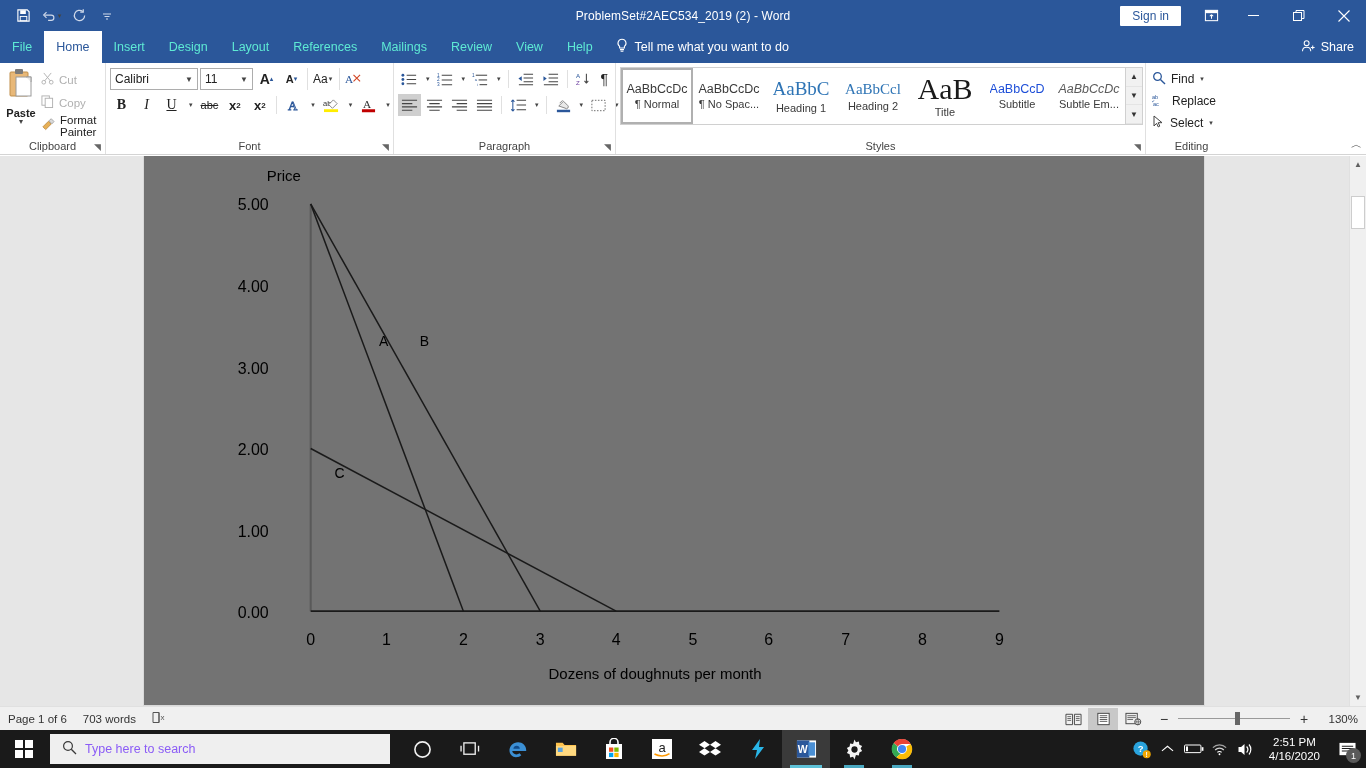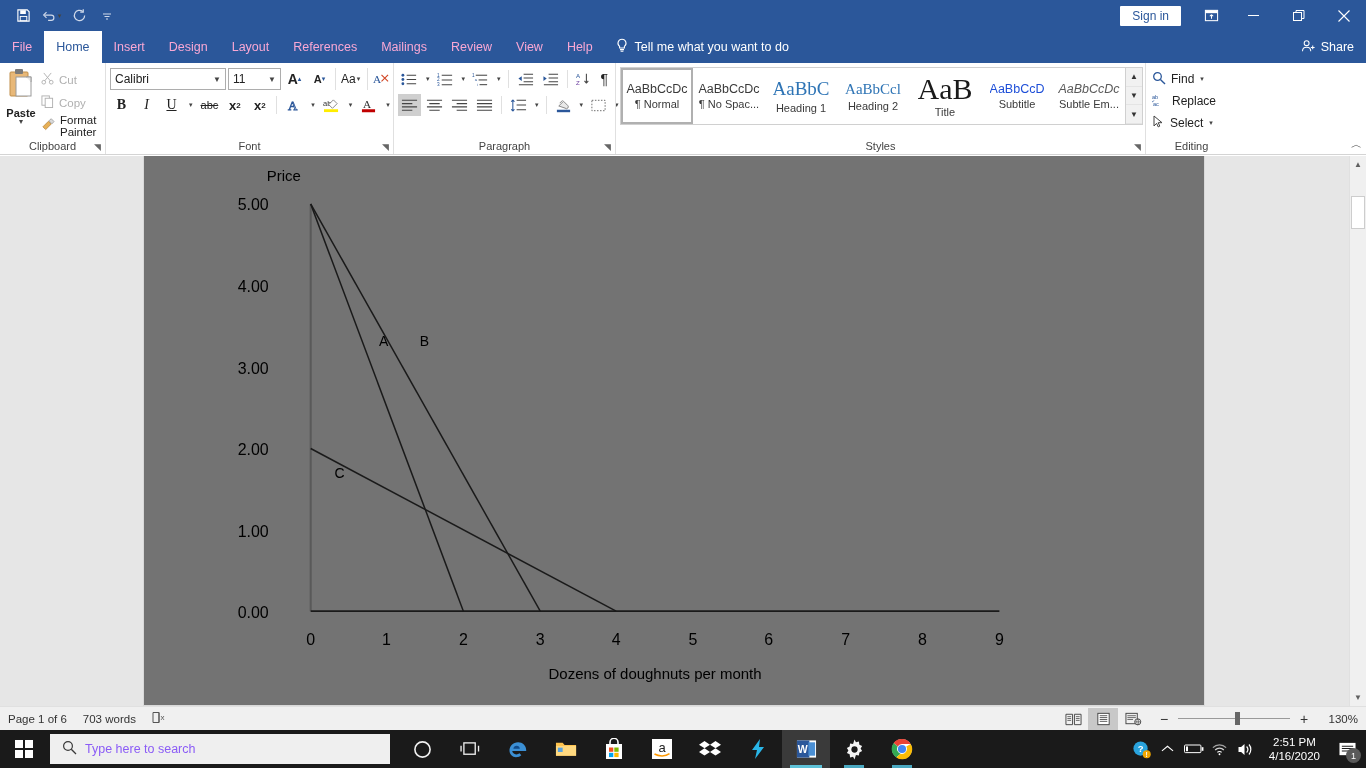--- a/index.html
+++ b/index.html
@@ -41,21 +41,21 @@
   }
   .ribbon-display { width: 40px; display:flex; align-items:center; justify-content:center; }
 
   
   .tabbar {
     height: 32px; background: #2b579a; display: flex; align-items: stretch;
     position: relative;
   }
   .tab {
     padding: 0 12px; display: flex; align-items: center;
-    color: #f9a8d4; font-size: 12.5px; height: 32px;
+    color: #5eead4; font-size: 12.5px; height: 32px;
   }
   .tab.active { background: #ffffff; color: #2b579a; }
   .tellme {
     display: flex; align-items: center; gap: 6px; padding: 0 10px;
     color: #ffffff; font-size: 12.5px;
   }
   .tab-right { margin-left: auto; display: flex; align-items: center; padding-right: 12px; }
   .share-btn { display: flex; align-items: center; gap: 5px; color: #fff; font-size: 12.5px; }
 
   
@@ -94,21 +94,21 @@
   
   .fontgrp { width: 288px; }
   .row { display: flex; align-items: center; gap: 2px; height: 26px; }
   .combo {
     border: 1px solid #adadad; background: #fff; height: 22px;
     display: flex; align-items: center; font-size: 12px; color: #222;
     padding-left: 4px; position: relative;
   }
   .combo .cv { flex: 1; }
   .combo .carr { width: 16px; text-align: center; font-size: 8px; color: #444; }
-  .fontname { width: 116px; }
+  .fontname { width: 88px; }
   .fontsize { width: 53px; }
   .ribbtn {
     height: 22px; min-width: 23px; display: flex; align-items: center; justify-content: center;
     font-size: 12px; color: #222; padding: 0 3px;
   }
   .ribbtn.sep { border-left: 1px solid #e0e0e0; margin-left: 2px; padding-left: 5px; }
   .vsep { width:1px; height:18px; background:#e0e0e0; margin: 0 3px; }
   .mini-caret { font-size: 7px; color: #444; margin-left: 1px; }
 
   
@@ -272,20 +272,21 @@
           <path d="M13.5 8a5.5 5.5 0 1 1-2-4.25" fill="none" stroke="#cfd9ea" stroke-width="1.3"></path>
           <path d="M12 1.2v3.2H8.8" fill="none" stroke="#cfd9ea" stroke-width="1.3"></path>
         </svg>
     </div>
     <div class="qat-btn" title="Customize Quick Access Toolbar">
       <svg width="14" height="14" viewBox="0 0 14 14">
           <path d="M3 5h8M4.5 7.5h5M6 10h2" stroke="#cfd9ea" stroke-width="1.1" fill="none"></path>
         </svg>
     </div>
   </div>
+  <div class="title-center">ProblemSet#2AEC534_2019 (2)  -  Word</div>
   <div class="title-right">
     <div class="signin-btn">Sign in</div>
     <div class="ribbon-display">
       <svg width="15" height="15" viewBox="0 0 16 16">
           <rect x="1.5" y="2.5" width="13" height="11" fill="none" stroke="#fff" stroke-width="1.1"></rect>
           <rect x="1.5" y="2.5" width="13" height="3" fill="#fff"></rect>
           <path d="M8 11.5V7m0 0L6.2 8.8M8 7l1.8 1.8" stroke="#fff" stroke-width="1.1" fill="none"></path>
         </svg>
     </div>
     <div class="win-btn">

